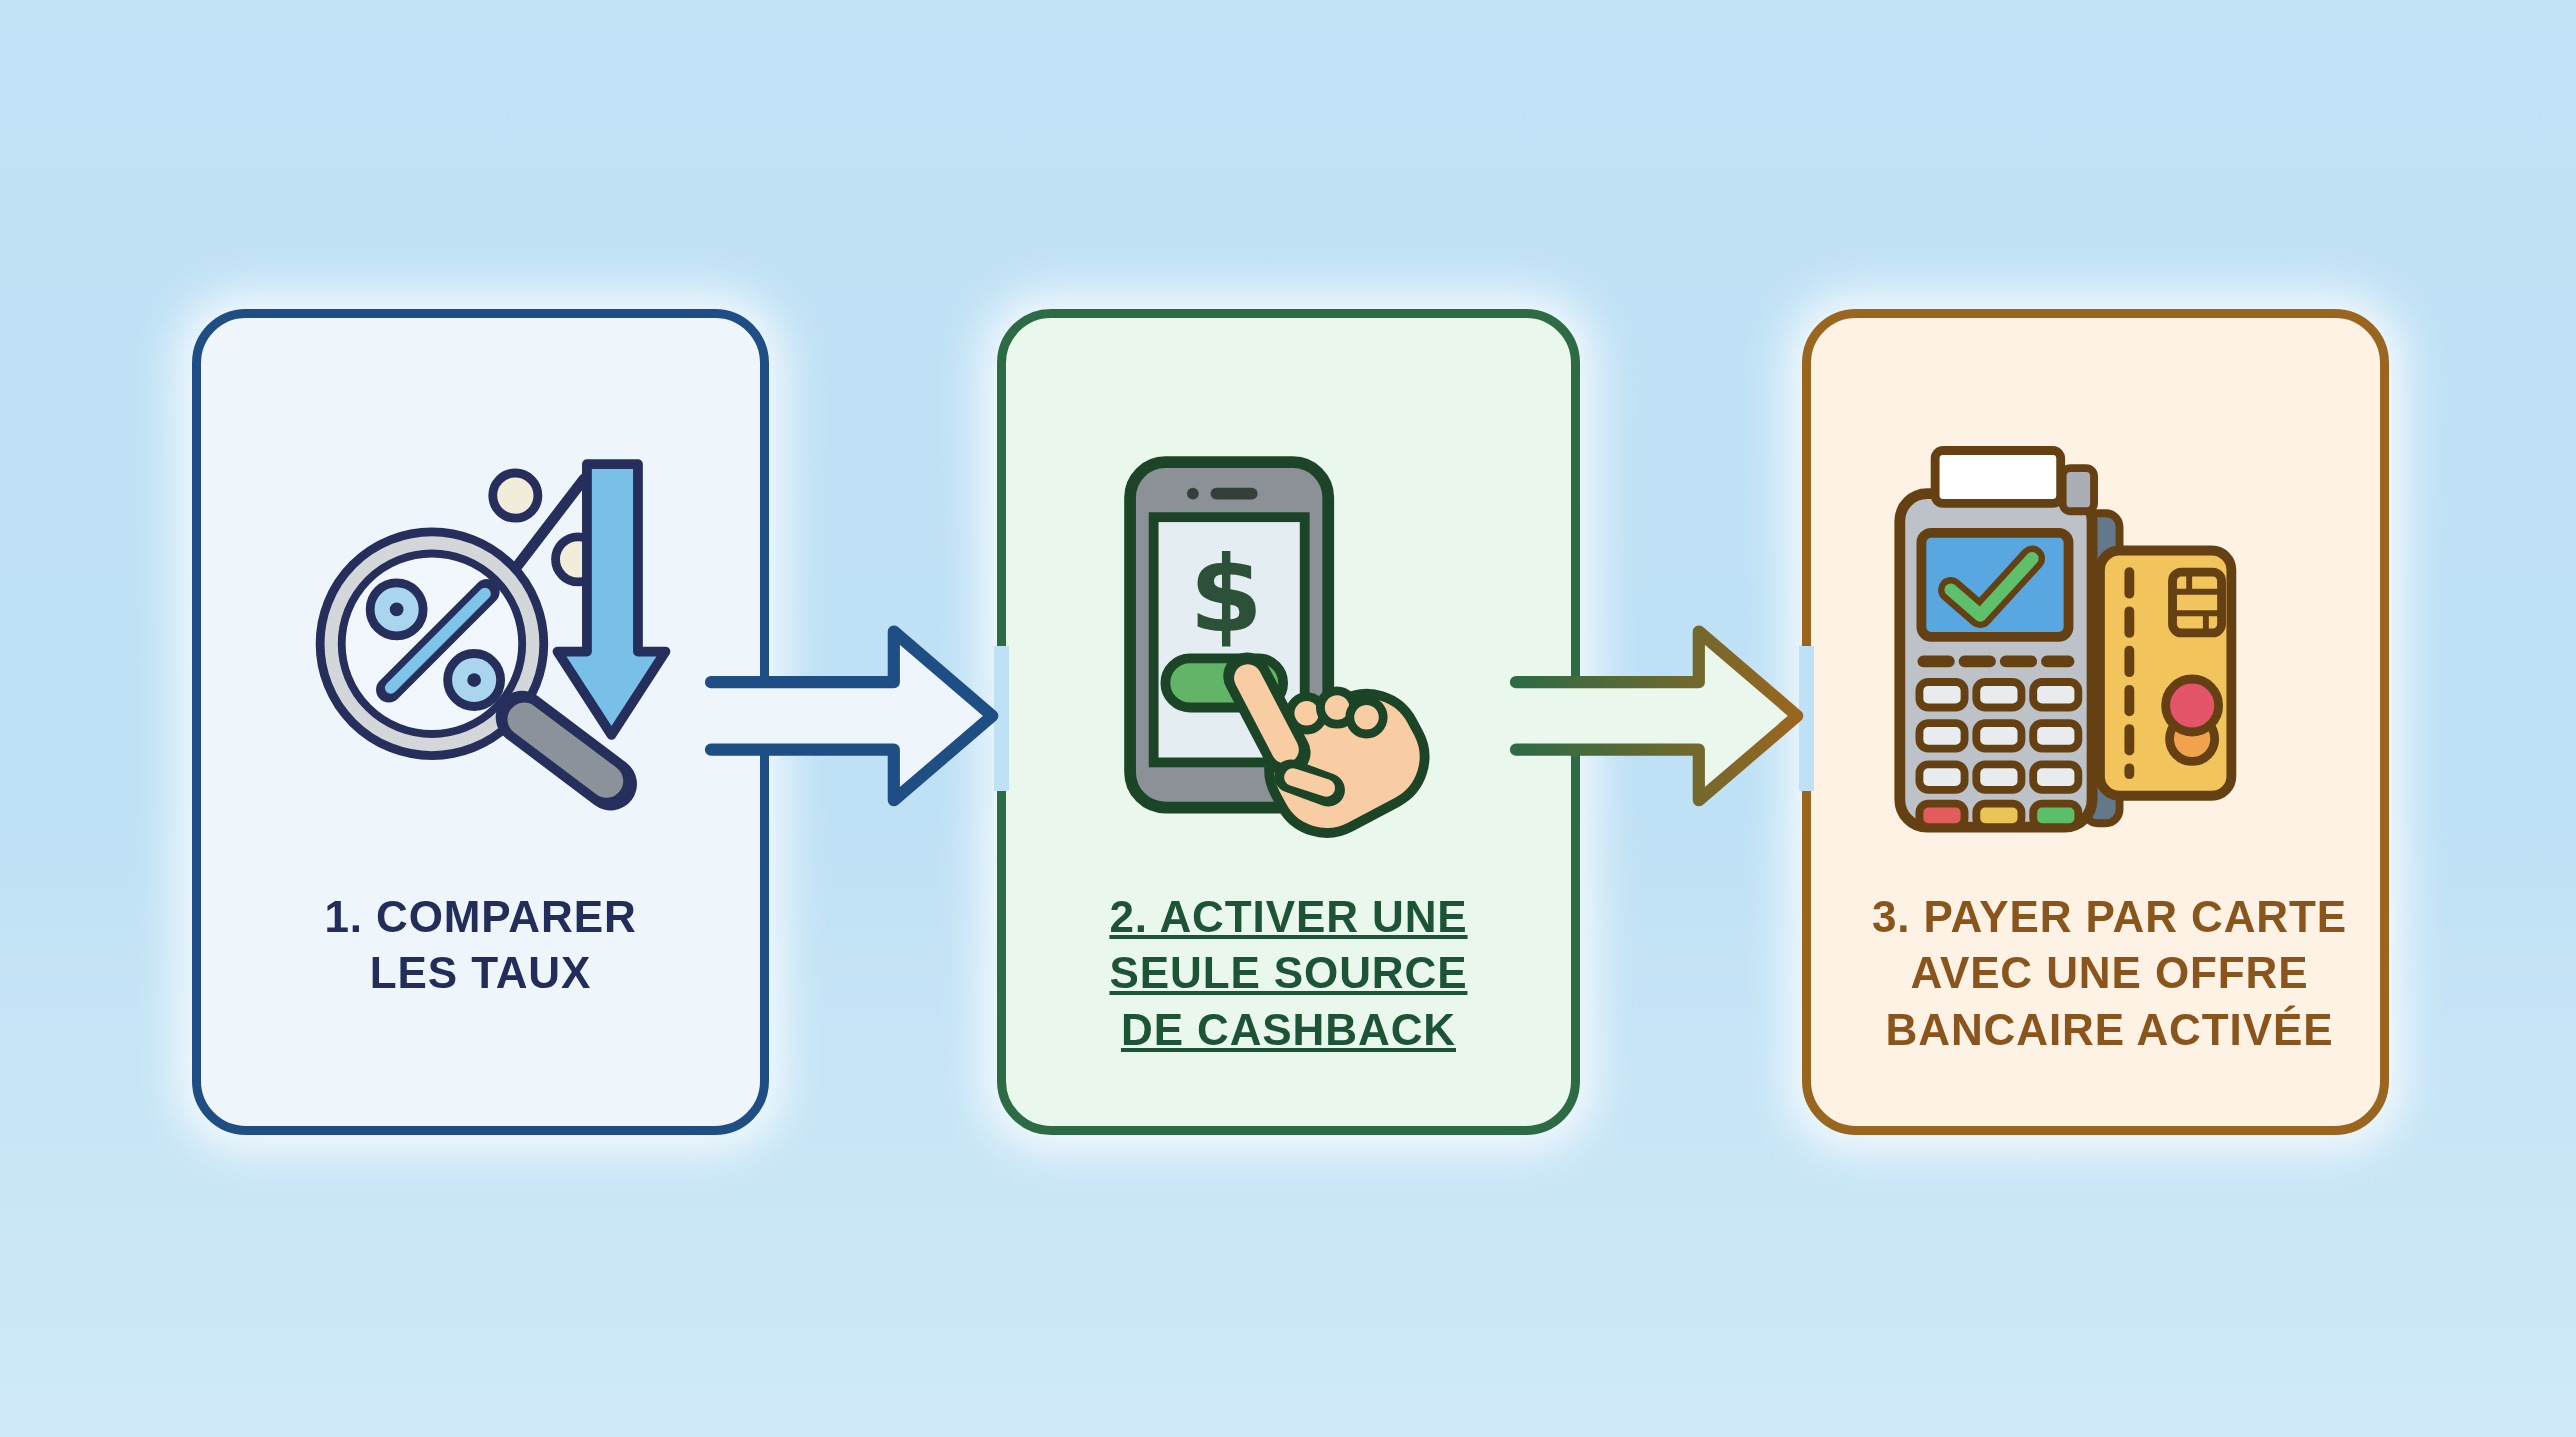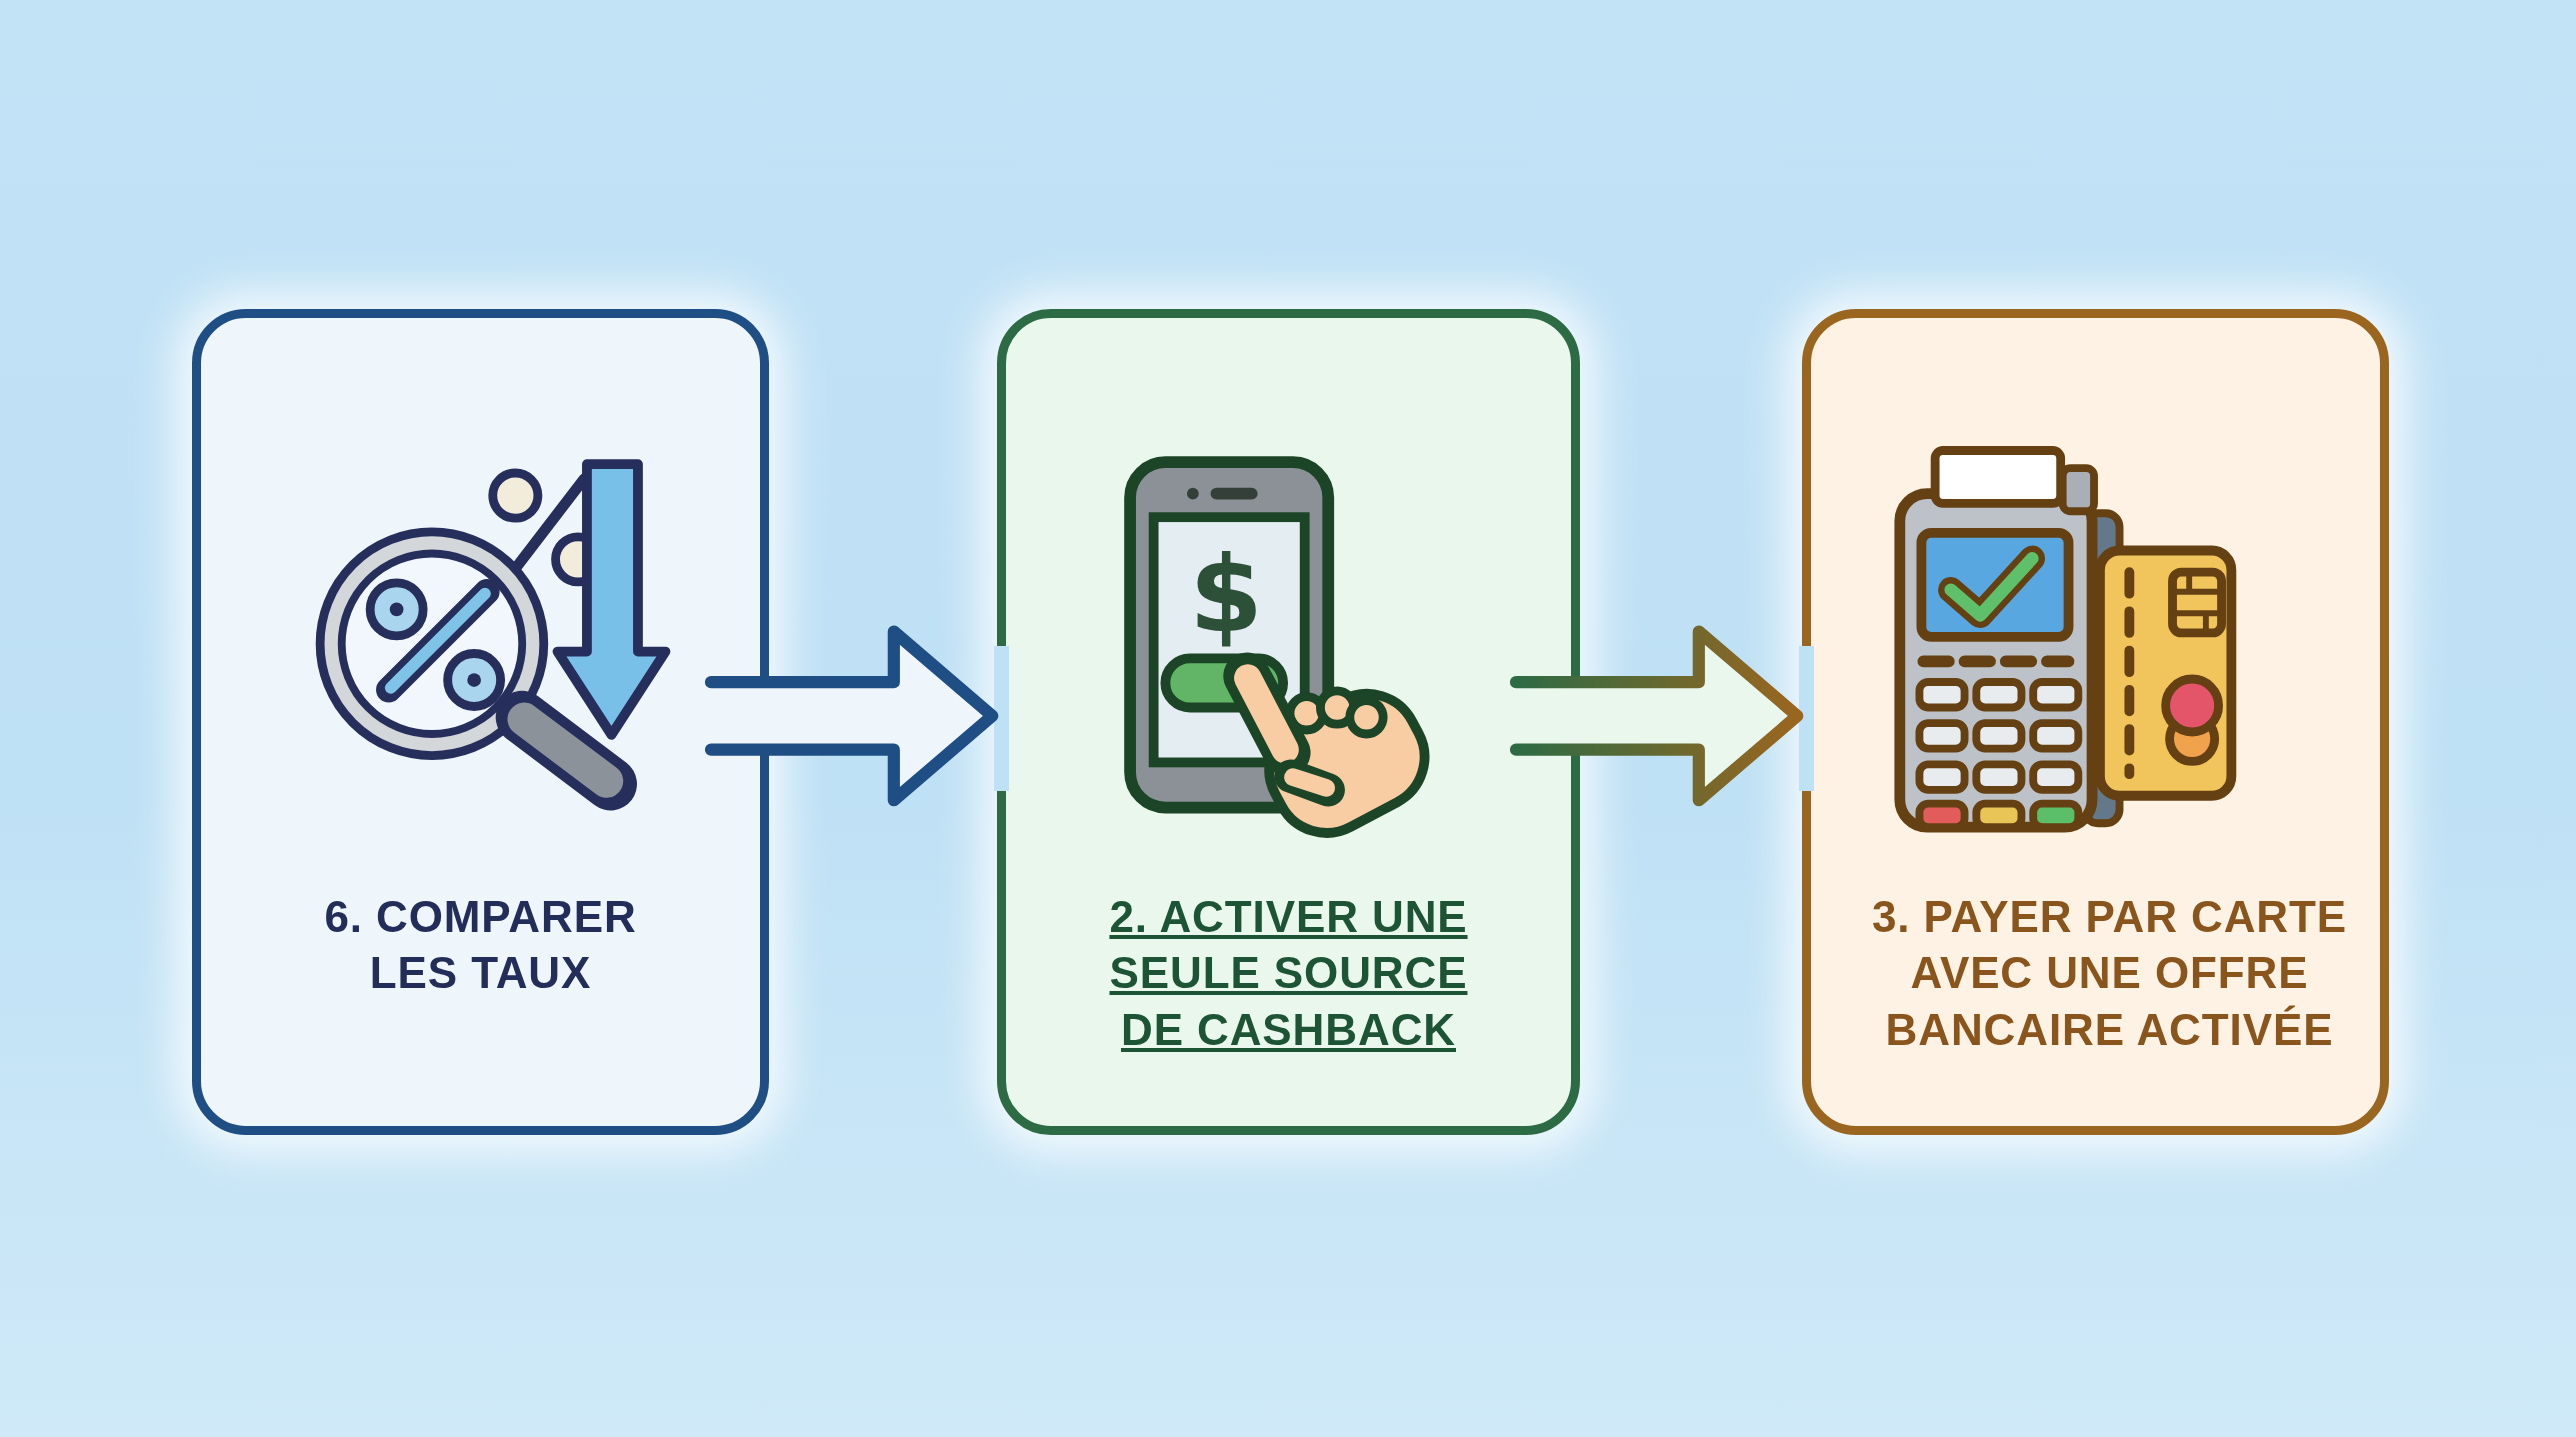--- a/index.html
+++ b/index.html
@@ -64,21 +64,21 @@
         <line x1="214" y1="174" x2="118" y2="270" stroke="#7fc3e8" stroke-width="12" stroke-linecap="round"></line>
         <circle cx="124" cy="190" r="27" fill="#a9d5ef" stroke="#262f5c" stroke-width="9"></circle>
         <circle cx="124" cy="190" r="7" fill="#262f5c"></circle>
         <circle cx="203" cy="262" r="27" fill="#a9d5ef" stroke="#262f5c" stroke-width="9"></circle>
         <circle cx="203" cy="262" r="7" fill="#262f5c"></circle>
 
         <line x1="252" y1="300" x2="342" y2="368" stroke="#262f5c" stroke-width="54" stroke-linecap="round"></line>
         <line x1="254" y1="302" x2="338" y2="365" stroke="#8b9299" stroke-width="34" stroke-linecap="round"></line>
       </g>
     </svg>
-    <div class="title">6. COMPARER
+    <div class="title">1. COMPARER
 LES TAUX</div>
   </div>
 
   <div class="card card2">
     <svg class="icon" viewBox="0 0 420 420" aria-hidden="true">
 
       <g>
         <rect x="48" y="40" width="202" height="352" rx="36" fill="#8b9196" stroke="#1c4527" stroke-width="12"></rect>
         <circle cx="112" cy="72" r="6" fill="#353f3a"></circle>
         <rect x="130" y="66" width="48" height="12" rx="6" fill="#353f3a"></rect>

